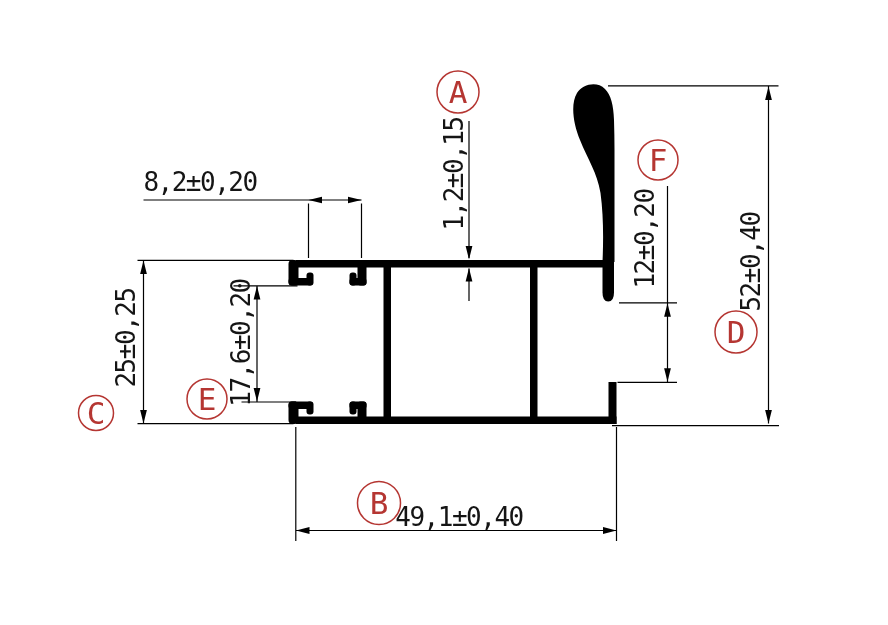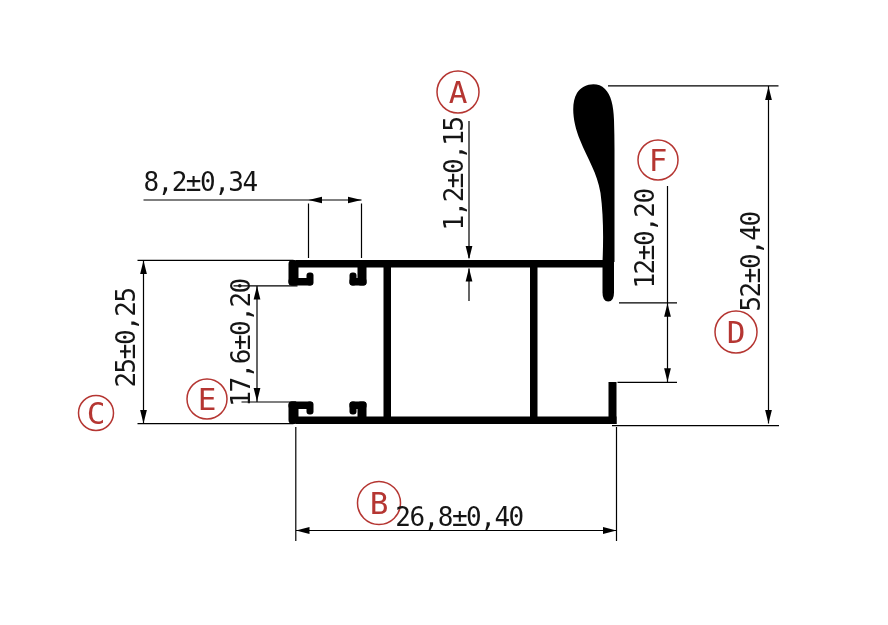--- a/index.html
+++ b/index.html
@@ -117,27 +117,27 @@
     <g fill="none" stroke="#b53632" stroke-width="1.5">
       <circle cx="458" cy="92" r="21"></circle>
       <circle cx="379" cy="503" r="21.5"></circle>
       <circle cx="96" cy="413" r="17.5"></circle>
       <circle cx="736" cy="332" r="21"></circle>
       <circle cx="207" cy="399" r="20"></circle>
       <circle cx="658" cy="160" r="20"></circle>
     </g>
   </svg>
 
-  <div class="dim" style="left:200px; top:182px;">8,2±0,34</div>
+  <div class="dim" style="left:200px; top:182px;">8,2±0,20</div>
   <div class="dim v" style="left:454px; top:174px;">1,2±0,15</div>
   <div class="dim v" style="left:126px; top:338px;">25±0,25</div>
   <div class="dim v" style="left:241px; top:343px;">17,6±0,20</div>
   <div class="dim v" style="left:645px; top:239px;">12±0,20</div>
   <div class="dim v" style="left:751px; top:262px;">52±0,40</div>
-  <div class="dim" style="left:459px; top:517px;">26,8±0,40</div>
+  <div class="dim" style="left:459px; top:517px;">49,1±0,40</div>
 
   <div class="callout" style="left:458px; top:92px;">A</div>
   <div class="callout" style="left:379px; top:503px;">B</div>
   <div class="callout" style="left:96px;  top:413px;">C</div>
   <div class="callout" style="left:736px; top:332px;">D</div>
   <div class="callout" style="left:207px; top:399px;">E</div>
   <div class="callout" style="left:658px; top:160px;">F</div>
 
 </div>
 

